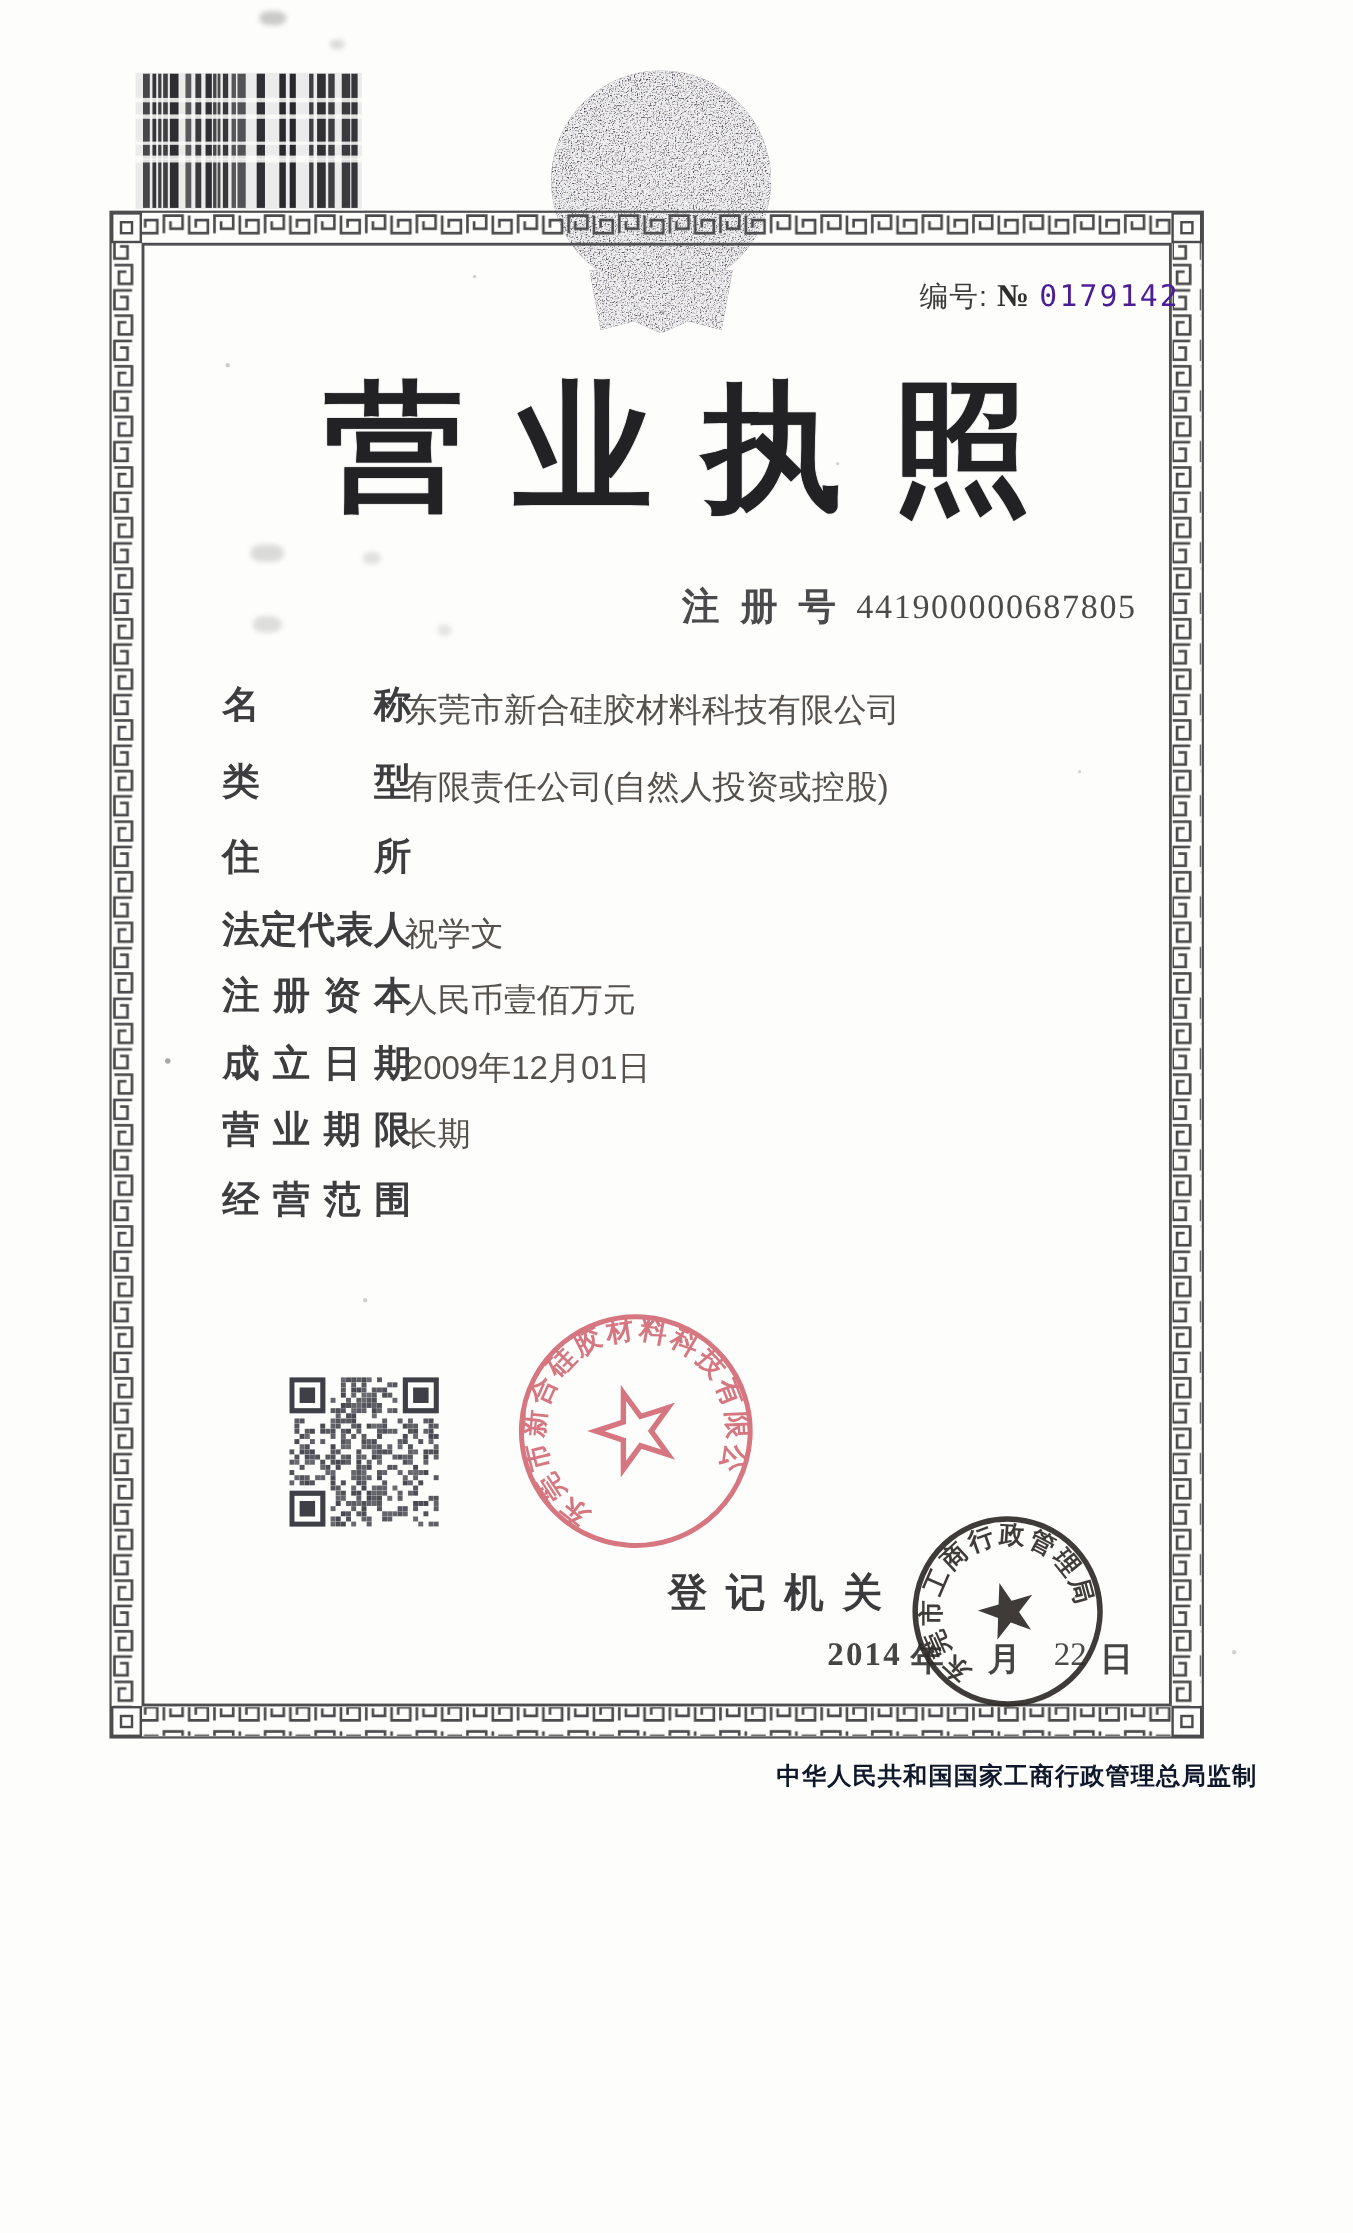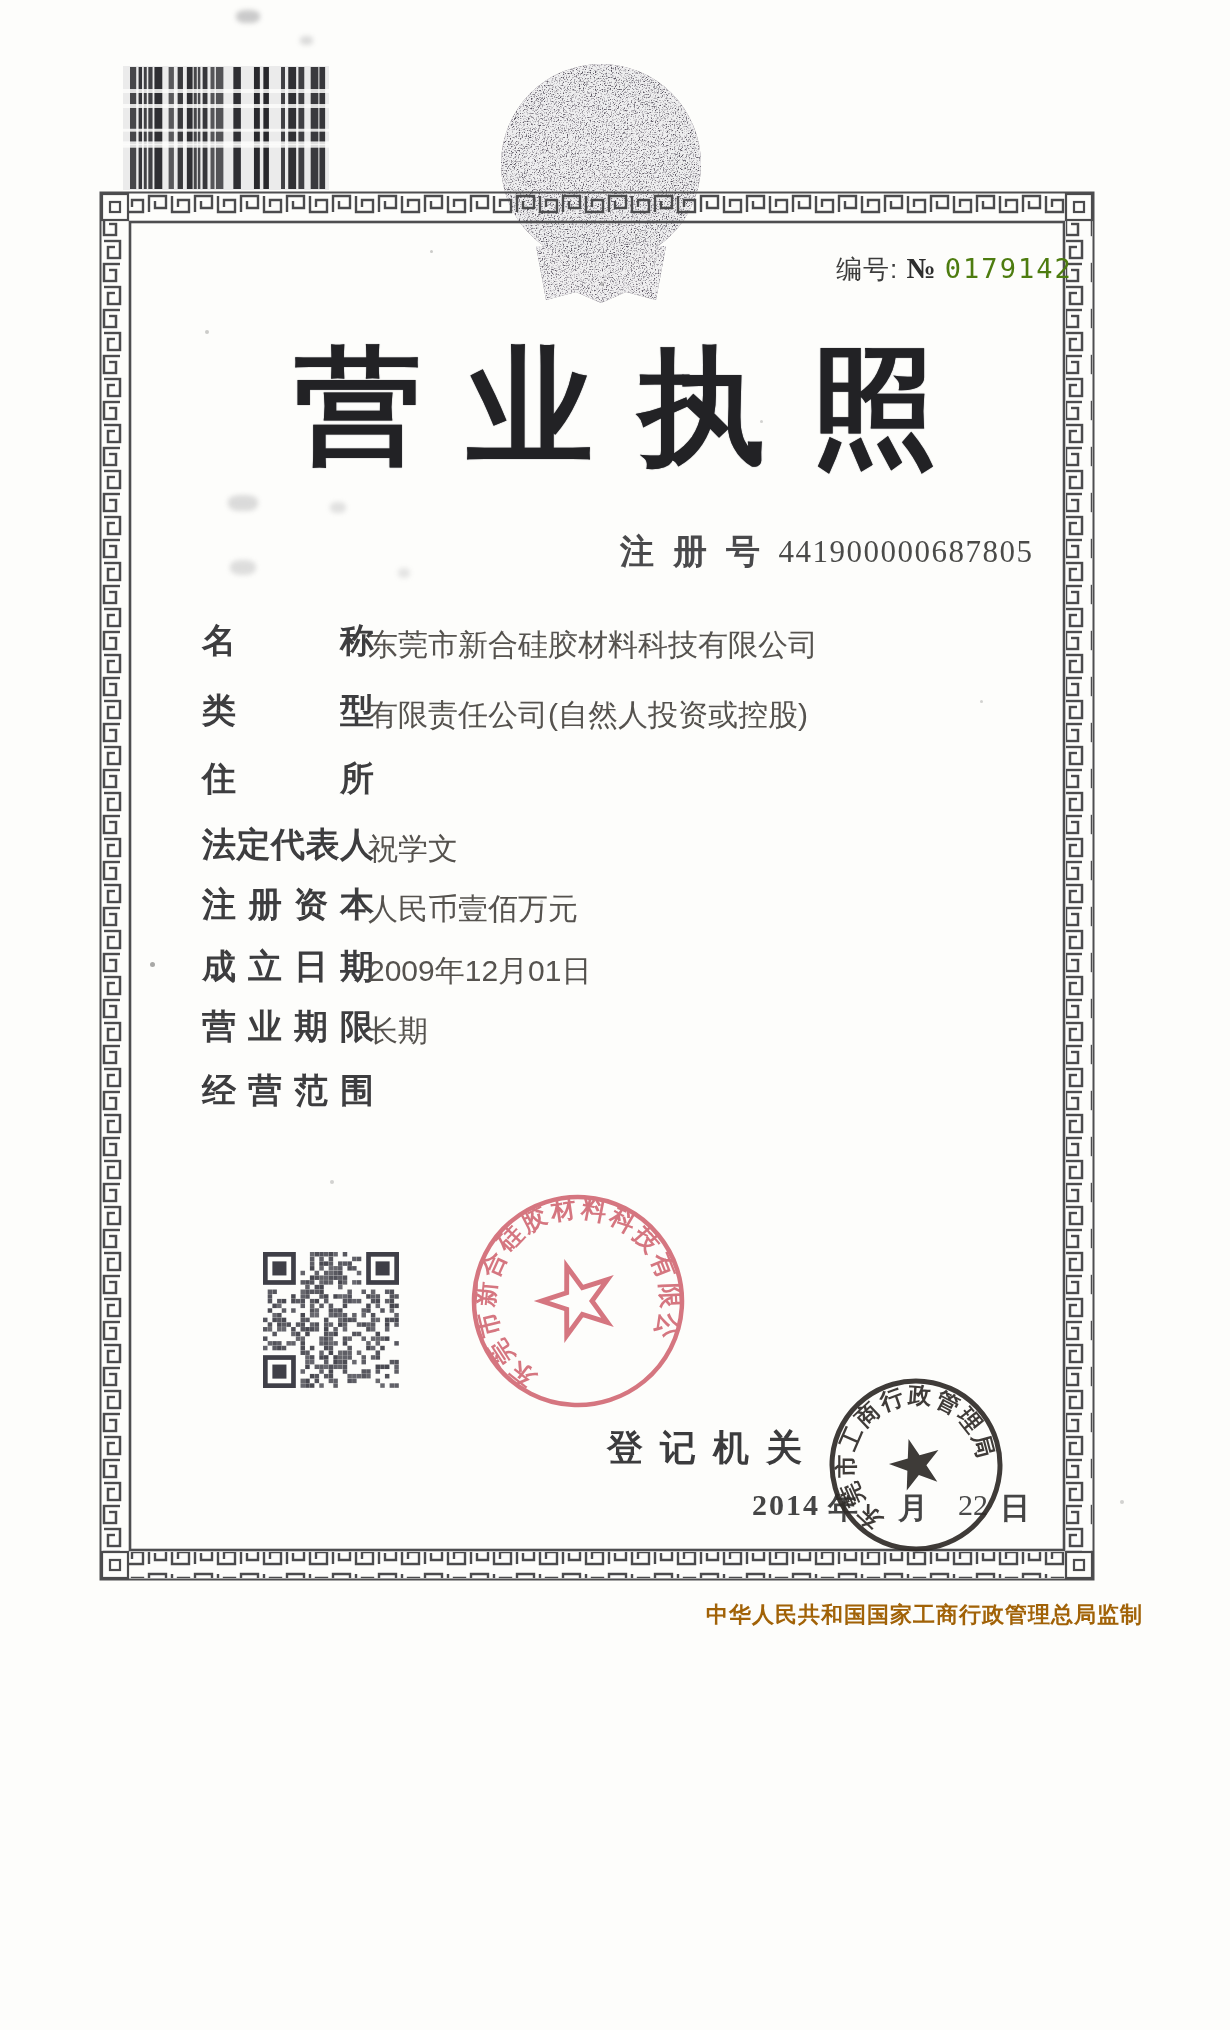--- a/index.html
+++ b/index.html
@@ -3,21 +3,21 @@
 <meta charset="utf-8">
 <style>
   html,body{margin:0;padding:0;}
   body{width:1230px;height:2030px;background:#ffffff;position:relative;overflow:hidden;
        font-family:"Liberation Sans",sans-serif;}
   .page{position:absolute;inset:0;background:#fdfdfb;}
   .abs{position:absolute;}
   
   .serial{top:252px;left:836px;width:230px;font-size:26px;color:#3c3c3c;letter-spacing:1px;white-space:nowrap;}
   .serial .no-symbol{font-family:"Liberation Serif",serif;font-weight:bold;font-size:29px;color:#2e2e2e;}
-  .serial .no-digits{font-family:"DejaVu Sans Mono",monospace;font-size:27px;color:#4d7c0f;letter-spacing:2px;}
+  .serial .no-digits{font-family:"DejaVu Sans Mono",monospace;font-size:27px;color:#4c1d95;letter-spacing:2px;}
   
   .doc-title{top:344px;left:286px;width:660px;display:flex;gap:46px;justify-content:center;
              font-size:126px;font-weight:800;color:#222225;line-height:1;
              text-shadow:0 0 1px #44444a;}
   
   .regno{top:529px;left:620px;white-space:nowrap;}
   .regno .lbl{display:inline-flex;width:140px;justify-content:space-between;font-size:34px;font-weight:700;color:#4a4a4c;vertical-align:middle;}
   .regno .val{font-family:"Liberation Serif",serif;font-size:31px;color:#4b4b49;letter-spacing:1.5px;margin-left:14px;vertical-align:middle;}
   
   .fields{top:0;left:202px;}
@@ -31,21 +31,21 @@
              font-size:36px;font-weight:700;color:#3b3b3d;}
   .dateline{top:1488px;left:0;width:1230px;height:40px;font-size:30px;color:#454545;}
   .dateline span{position:absolute;top:0;}
   .d-year{left:752px;font-family:"Liberation Serif",serif;letter-spacing:2px;font-weight:bold;}
   .d-yu{left:828px;font-weight:700;}
   .d-mu{left:898px;font-weight:700;}
   .d-day{left:958px;font-family:Liberation Serif, serif;color:#4a4a4a;}
   .d-du{left:1000px;font-weight:700;}
   
   .footer-left{top:1602px;left:100px;font-size:19px;color:#454440;letter-spacing:.5px;}
-  .footer-right{top:1600px;left:706px;font-size:22px;font-weight:700;color:#a16207;letter-spacing:1px;text-align:right;}
+  .footer-right{top:1600px;left:706px;font-size:22px;font-weight:700;color:#0f172a;letter-spacing:1px;text-align:right;}
   
   .dot{position:absolute;border-radius:50%;background:#70706e;}
   .smudge{position:absolute;background:#8d8d90;filter:blur(2.5px);border-radius:40%;}
 </style>
 </head>
 <body>
 
 <div class="page">
 
   <svg class="abs" style="left:123px;top:66px;" width="206" height="124" viewBox="0 0 206 124">

